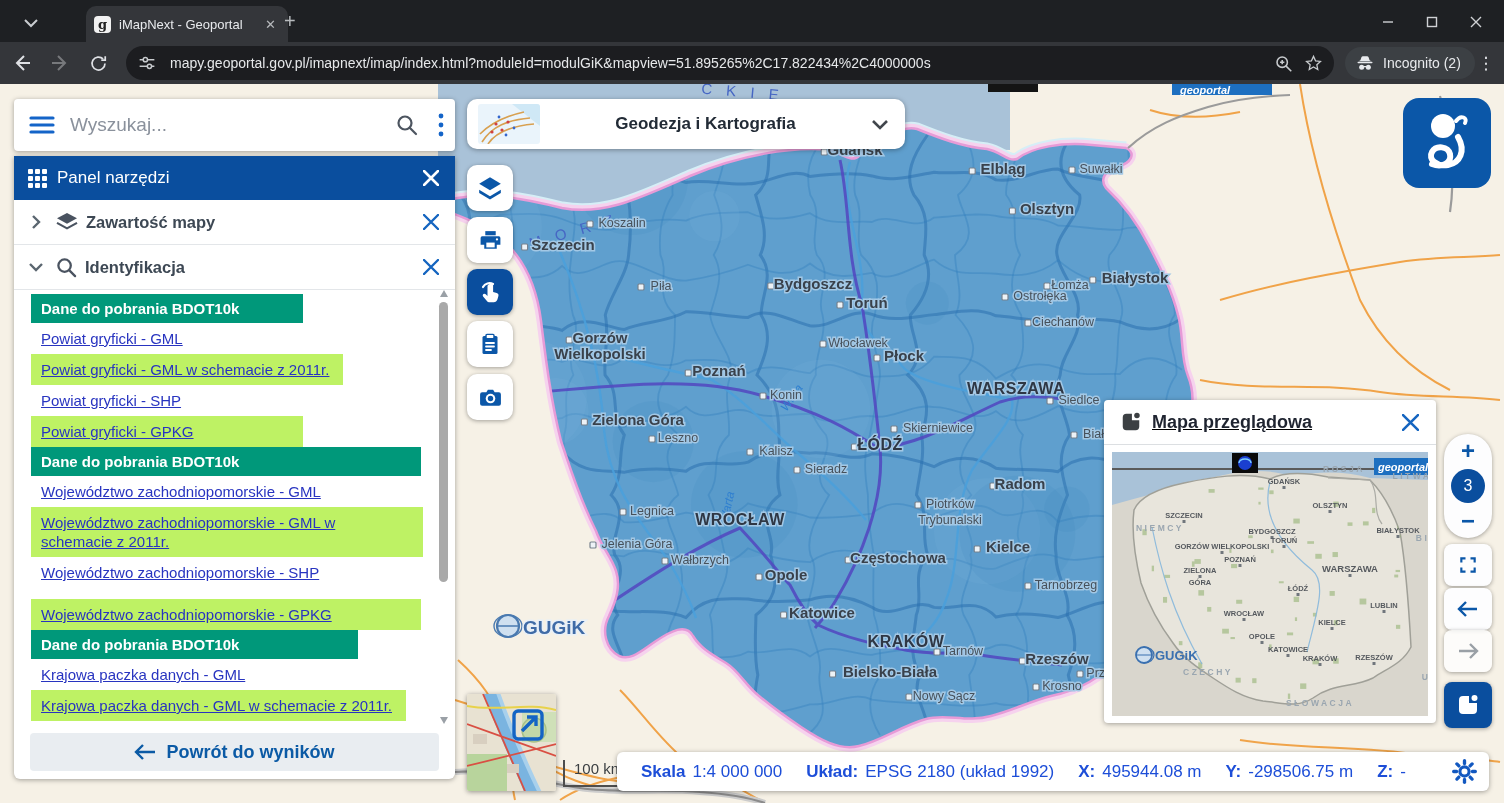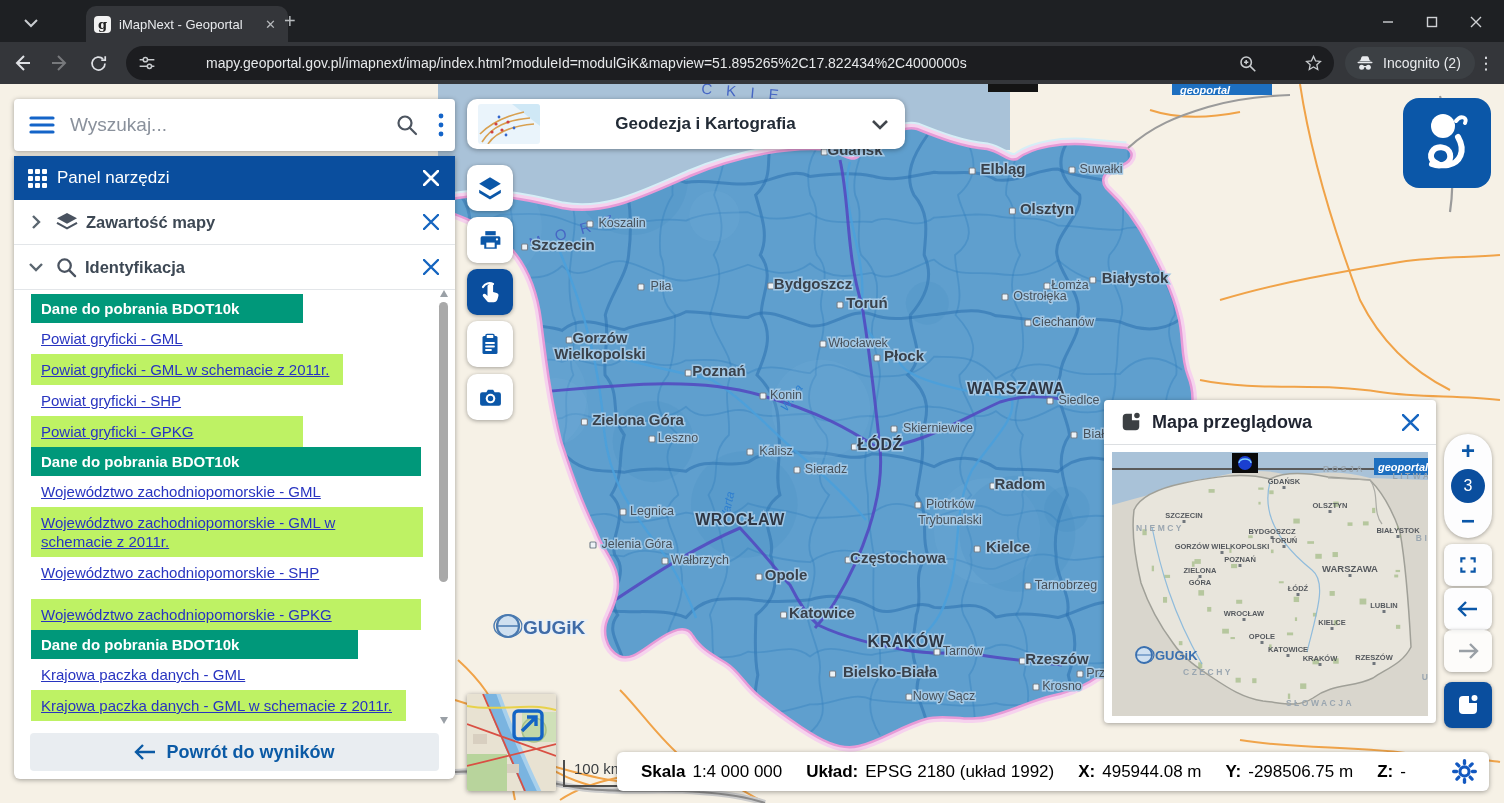--- a/index.html
+++ b/index.html
@@ -17,21 +17,21 @@
            text-align:center;margin-right:8px;}
   .tabtitle{font-size:13px;flex:1;white-space:nowrap;overflow:hidden;}
   .tabclose{color:#b7babd;font-size:13px;padding:2px 4px;}
   .newtab{position:absolute;left:284px;top:10px;color:#b7babd;font-size:20px;line-height:22px;}
   .wctrl{position:absolute;top:8px;width:40px;height:28px;display:flex;align-items:center;justify-content:center;color:#cfd1d4;}
   .toolbar{position:absolute;left:0;top:42px;width:100%;height:42px;background:#34363a;
            display:flex;align-items:center;}
   .navbtn{width:32px;height:32px;display:flex;align-items:center;justify-content:center;color:#dfe1e5;margin-left:6px;}
   .navbtn.dim{color:#77797c;}
   .omnibox{position:absolute;left:126px;top:4px;width:1208px;height:34px;border-radius:17px;
-           background:#1c1d20;display:flex;align-items:center;color:#dfe1e5;gap:36px;}
+           background:#1c1d20;display:flex;align-items:center;color:#dfe1e5;}
   .urltext{font-size:14px;white-space:nowrap;overflow:hidden;flex:1;margin-left:8px;color:#e6e8ea;}
   .omniicon{width:30px;height:30px;display:flex;align-items:center;justify-content:center;color:#c8cbce;flex:0 0 auto;}
   .incog{position:absolute;left:1345px;top:5px;height:32px;border-radius:16px;background:#3c4044;
          display:flex;align-items:center;padding:0 14px 0 10px;color:#e8eaed;font-size:14px;gap:8px;}
   .menu3{position:absolute;left:1474px;top:6px;width:24px;height:30px;display:flex;align-items:center;
          justify-content:center;color:#e8eaed;font-size:17px;}
   
   .card{position:absolute;background:#fff;box-shadow:0 1px 5px rgba(0,0,0,.35);}
   .searchcard{left:14px;top:99px;width:441px;height:52px;border-radius:4px;z-index:40;
               display:flex;align-items:center;}
@@ -80,27 +80,27 @@
            display:flex;align-items:center;justify-content:center;}
   .sqbtn{border-radius:8px;height:42px;justify-content:center;cursor:pointer;}
   .fsbtn{top:544px;}
   .bkbtn{top:588px;}
   .fwbtn{top:630px;color:#9aa0a6;background:rgba(255,255,255,.8);}
   .ovtoggle{top:682px;height:46px;background:#0a4e9e;color:#fff;border-radius:8px;justify-content:center;}
   
   .glogo{position:absolute;left:1403px;top:98px;width:88px;height:90px;border-radius:16px;
          background:#0b57a8;z-index:25;display:flex;align-items:center;justify-content:center;}
   
-  .ovpanel{left:1104px;top:400px;width:332px;height:323px;border-radius:4px;z-index:45;}
+  .ovpanel{left:1104px;top:400px;width:332px;height:323px;border-radius:4px;z-index:45;text-decoration:underline;}
   .ovhead{height:44px;display:flex;align-items:center;border-bottom:1px solid #dcdfe2;}
   .ovhead .ttl{font-size:18px;font-weight:bold;color:#1f2430;flex:1;margin-left:10px;}
   .ovmapbox{position:absolute;left:8px;top:52px;width:316px;height:264px;overflow:hidden;}
   
   .statusbar{left:617px;top:752px;width:872px;height:39px;border-radius:6px;z-index:30;
-             display:flex;align-items:center;font-size:17px;color:#000000;}
+             display:flex;align-items:center;font-size:17px;color:#1d4ed8;}
   .statusbar b{font-weight:bold;}
   .sseg{margin-left:24px;display:flex;gap:7px;white-space:nowrap;}
   .gear{margin-left:auto;margin-right:12px;color:#1258c0;display:flex;cursor:pointer;}
   .scalebar{position:absolute;left:563px;top:760px;width:97px;height:27px;z-index:25;
             border-left:2px solid #4d4d4d;border-bottom:2px solid #4d4d4d;
             font-size:15px;color:#3c4043;padding-left:9px;box-sizing:border-box;}
   
   .minimap{position:absolute;left:467px;top:694px;width:89px;height:97px;z-index:24;
            box-shadow:0 1px 5px rgba(0,0,0,.4);border-radius:2px;overflow:hidden;}
   .mainmap{position:absolute;left:0;top:84px;z-index:1;}

